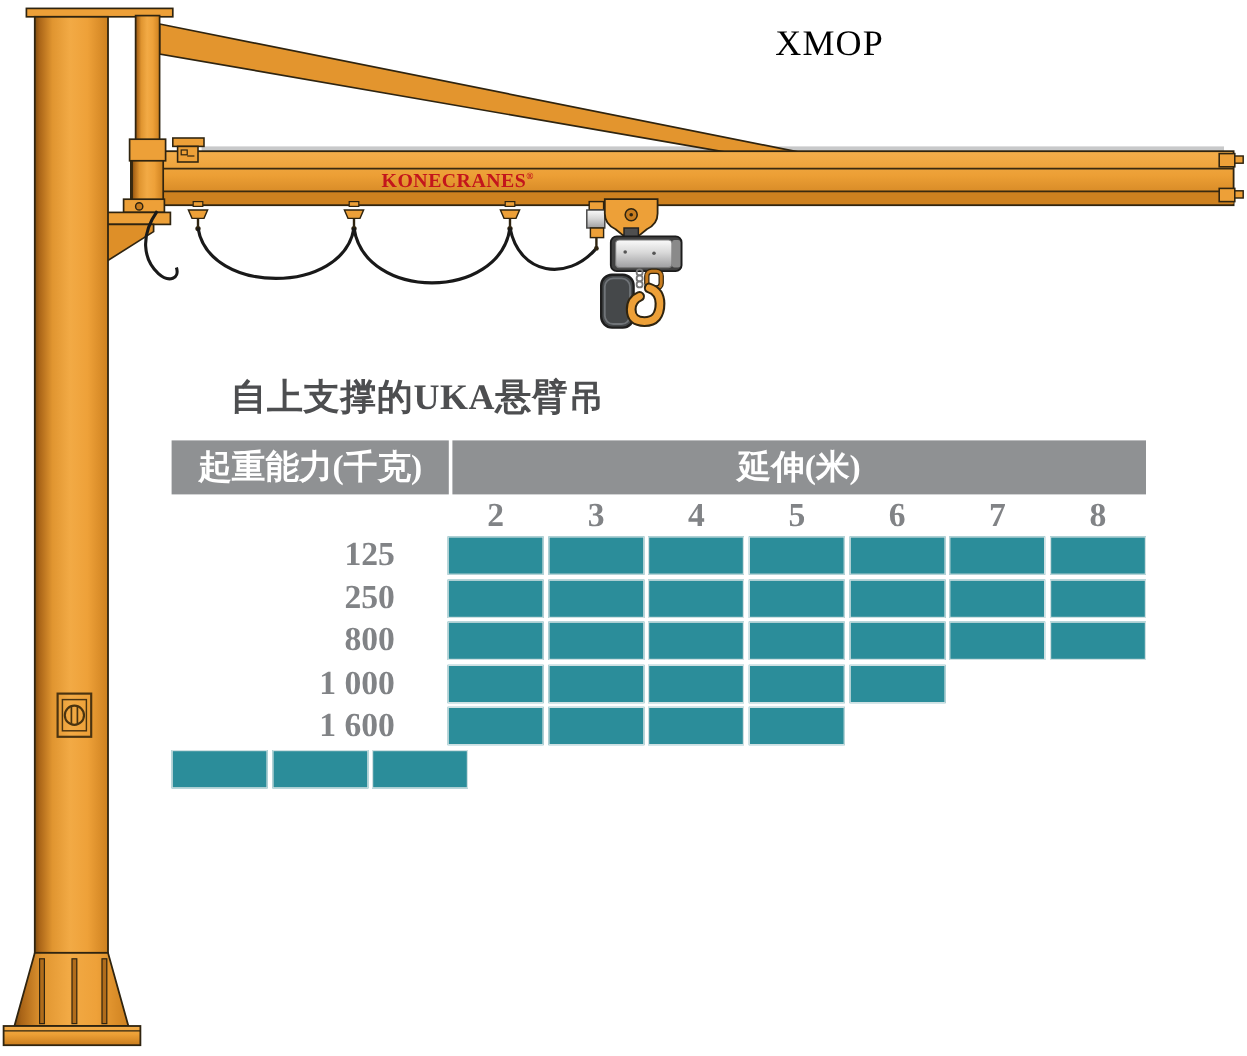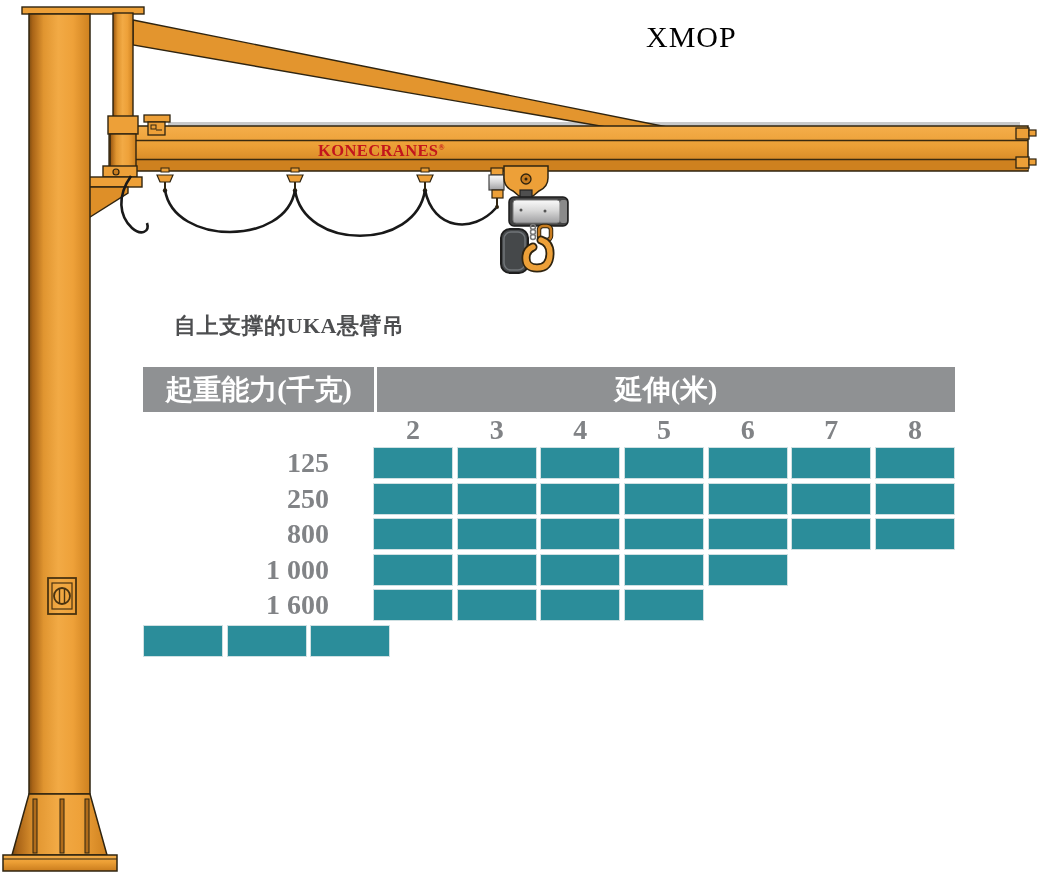--- a/index.html
+++ b/index.html
@@ -4,21 +4,21 @@
 <style>
   html,body{margin:0;padding:0;background:#fff;}
   #stage{position:relative;width:1039px;height:880px;overflow:hidden;background:#fff;
          font-family:Liberation Serif, serif;}
   #crane-svg{position:absolute;left:0;top:0;}
   .abs{position:absolute;}
   #model-label{left:646px;top:20px;font-size:30px;color:#000;letter-spacing:1px;}
   #brand{left:318px;top:141px;width:130px;font-weight:bold;
          font-size:16.5px;color:var(--brand,#C3161C);letter-spacing:.4px;white-space:nowrap;}
   #brand sup{font-size:8px;}
-  #chart-title{left:174px;top:311px;font-size:22px;font-weight:bold;color:var(--title-col,#4D4E50);letter-spacing:.5px;}
+  #chart-title{left:192px;top:311px;font-size:30px;font-weight:bold;color:var(--title-col,#4D4E50);letter-spacing:.5px;}
   .hdr{top:367px;height:45px;background:var(--header-bg,#8F9193);color:#fff;font-weight:bold;
        font-size:28px;text-align:center;line-height:45px;}
   #hdr-capacity{left:143px;width:231px;}
   #hdr-reach{left:377px;width:578px;}
   #col-numbers{left:373px;top:413px;width:582px;height:33px;display:grid;
                grid-template-columns:repeat(7,1fr);column-gap:3.5px;}
   #col-numbers div{text-align:center;font-weight:bold;font-size:28px;color:var(--label-col,#818386);line-height:33px;}
   #grid-body{left:143px;top:447px;}
   .grid-row{display:flex;height:32px;margin-bottom:3.5px;}
   .row-label{width:230px;box-sizing:border-box;padding-right:44px;text-align:right;

